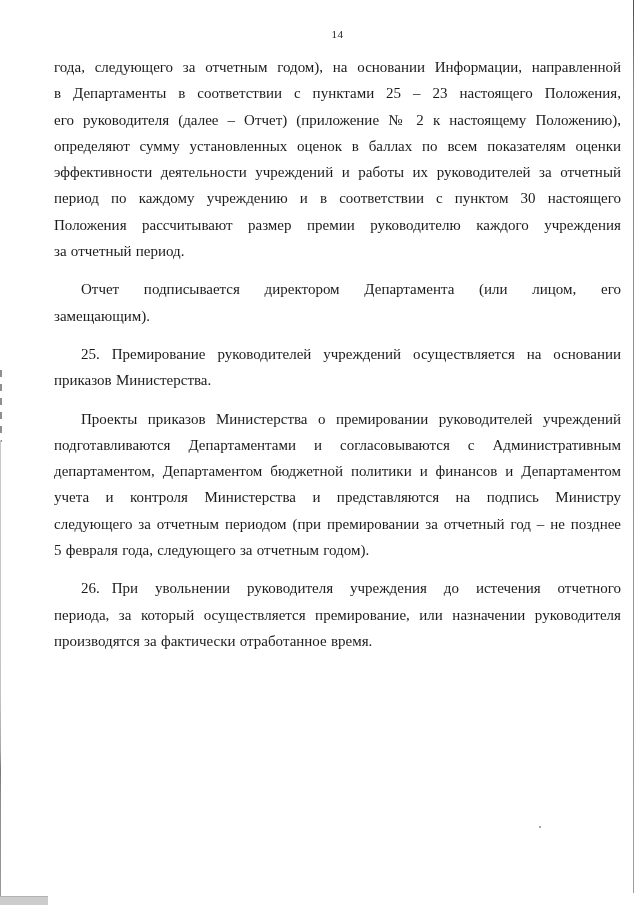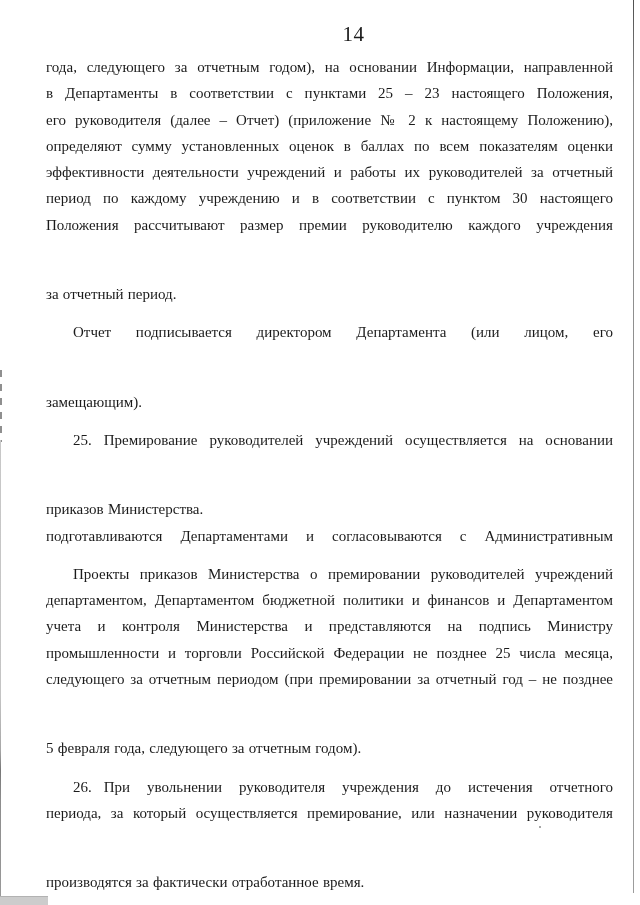--- a/index.html
+++ b/index.html
@@ -11,45 +11,44 @@
     height: 905px;
     position: relative;
     background: #ffffff;
     overflow: hidden;
     font-family: "Liberation Serif", "DejaVu Serif", serif;
     color: #1b1b1b;
   }
   .page-number {
     position: absolute;
     top: 24px;
-    left: 70px;
+    left: 54px;
     width: 567px;
     text-align: center;
-    font-size: 21px;
+    font-size: 11px;
     line-height: 20px;
     letter-spacing: 0.5px;
   }
   .document-body {
     position: absolute;
     top: 54px;
-    left: 46px;
+    left: 54px;
     width: 567px;
   }
   .line {
     line-height: 26.3px;
     font-size: 15px;
     text-align: justify;
     text-align-last: justify;
     white-space: nowrap;
     overflow: hidden;
     word-spacing: 0.5px;
   }
   .line.last {
     text-align-last: left;
-    margin-top: 43px;
   }
   .line.indent {
     text-indent: 27px;
     margin-top: 12px;
   }
   .tab {
     display: inline-block;
     width: 12px;
   }
   
@@ -107,25 +106,24 @@
     <div class="line">его руководителя (далее – Отчет) (приложение № 2 к настоящему Положению),</div>
     <div class="line">определяют сумму установленных оценок в баллах по всем показателям оценки</div>
     <div class="line">эффективности деятельности учреждений и работы их руководителей за отчетный</div>
     <div class="line">период по каждому учреждению и в соответствии с пунктом 30 настоящего</div>
     <div class="line">Положения рассчитывают размер премии руководителю каждого учреждения</div>
     <div class="line last">за отчетный период.</div>
     <div class="line indent">Отчет подписывается директором Департамента (или лицом, его</div>
     <div class="line last">замещающим).</div>
     <div class="line indent">25.<span class="tab"></span>Премирование руководителей учреждений осуществляется на основании</div>
     <div class="line last">приказов Министерства.</div>
+    <div class="line indent">Проекты приказов Министерства о премировании руководителей учреждений</div>
     <div class="line">подготавливаются Департаментами и согласовываются с Административным</div>
-    <div class="line indent">Проекты приказов Министерства о премировании руководителей учреждений</div>
     <div class="line">департаментом, Департаментом бюджетной политики и финансов и Департаментом</div>
     <div class="line">учета и контроля Министерства и представляются на подпись Министру</div>
-    <div class="line">промышленности и торговли Российской Федерации не позднее 25 числа месяца,</div>
     <div class="line">следующего за отчетным периодом (при премировании за отчетный год – не позднее</div>
     <div class="line last">5 февраля года, следующего за отчетным годом).</div>
     <div class="line indent">26.<span class="tab"></span>При увольнении руководителя учреждения до истечения отчетного</div>
     <div class="line">периода, за который осуществляется премирование, или назначении руководителя</div>
     <div class="line last">производятся за фактически отработанное время.</div>
   </div>
 
 <div class="artifact-right-line"></div>
 <div class="artifact-left-dashes"></div>
 <div class="artifact-left-line"></div>

